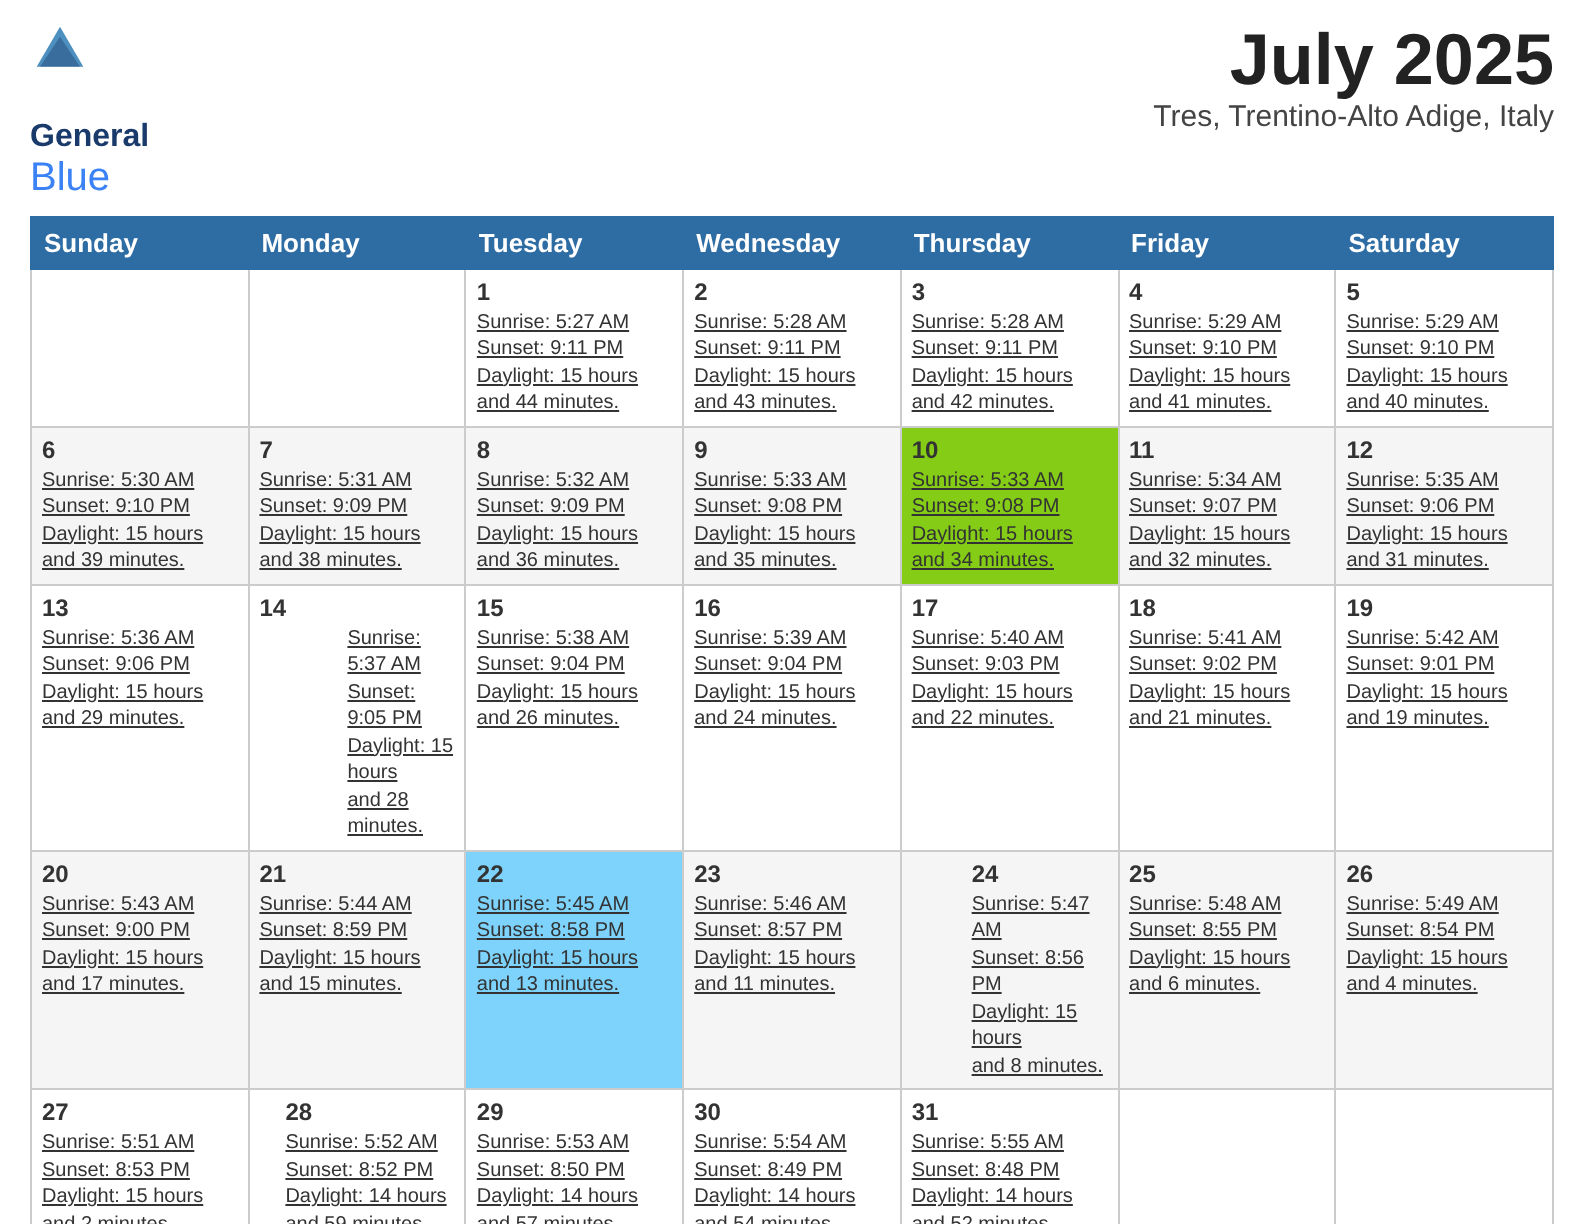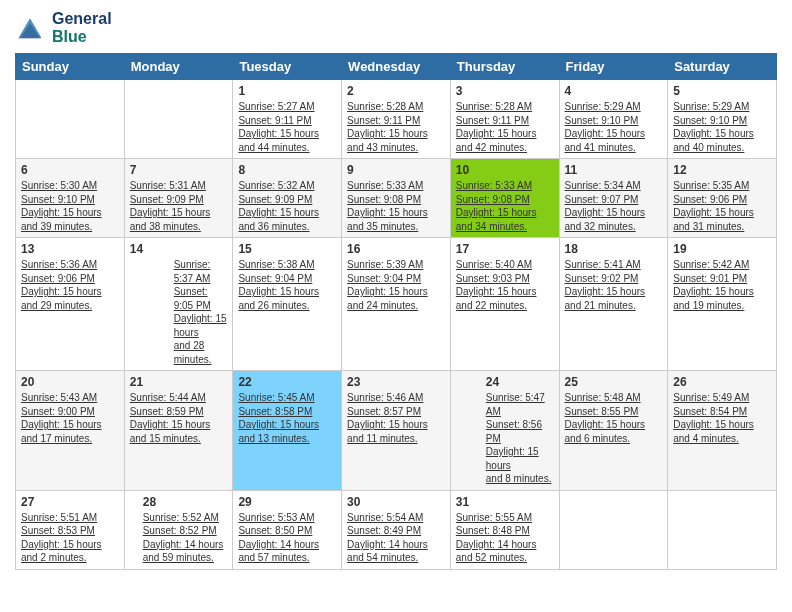--- a/index.html
+++ b/index.html
@@ -17,22 +17,23 @@
       padding: 10px 15px 15px 15px;
     }
     .header {
       display: flex;
       justify-content: space-between;
       align-items: flex-start;
       margin-bottom: 8px;
     }
     .logo {
       display: flex;
-      align-items: flex-end;
-      gap: 7px;
+      align-items: flex-start;
+      gap: 20px;
+      flex-direction: column;
     }
     .logo-icon {
       width: 30px;
       height: 30px;
     }
     .title-block {
       text-align: right;
     }
     .month-title {
       font-size: 36px;
@@ -95,22 +96,26 @@
 
 <div class="page">
   <div class="header">
     <div class="logo">
       <svg class="logo-icon" viewBox="0 0 36 36">
         <polygon points="18,4 32,28 4,28" fill="#2e7db5" opacity="0.85"></polygon>
         <polygon points="18,10 30,28 6,28" fill="#1a3a6b" opacity="0.4"></polygon>
       </svg>
       <div>
         <div style="font-size:16px;font-weight:bold;color:#1a3a6b;line-height:1.1;">General</div>
-        <div style="font-size:16px;font-weight:bold;color:#0f766e;line-height:1.1;">Blue</div>
+        <div style="font-size:20px;font-weight:normal;color:#3b82f6;line-height:1.1;">Blue</div>
       </div>
+    </div>
+    <div class="title-block">
+      <div class="month-title">July 2025</div>
+      <div class="location-title">Tres, Trentino-Alto Adige, Italy</div>
     </div>
   </div>
 
   <table class="calendar">
     <thead>
       <tr>
       <th>Sunday</th>
           <th>Monday</th>
           <th>Tuesday</th>
           <th>Wednesday</th>

